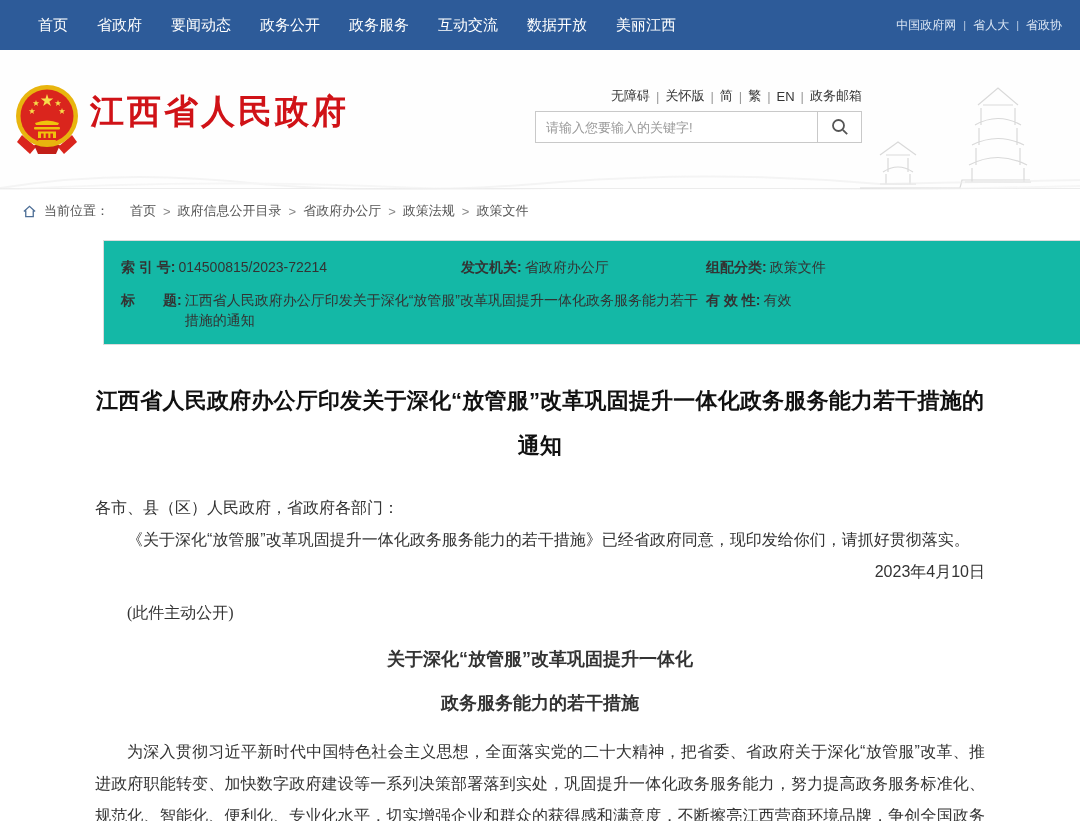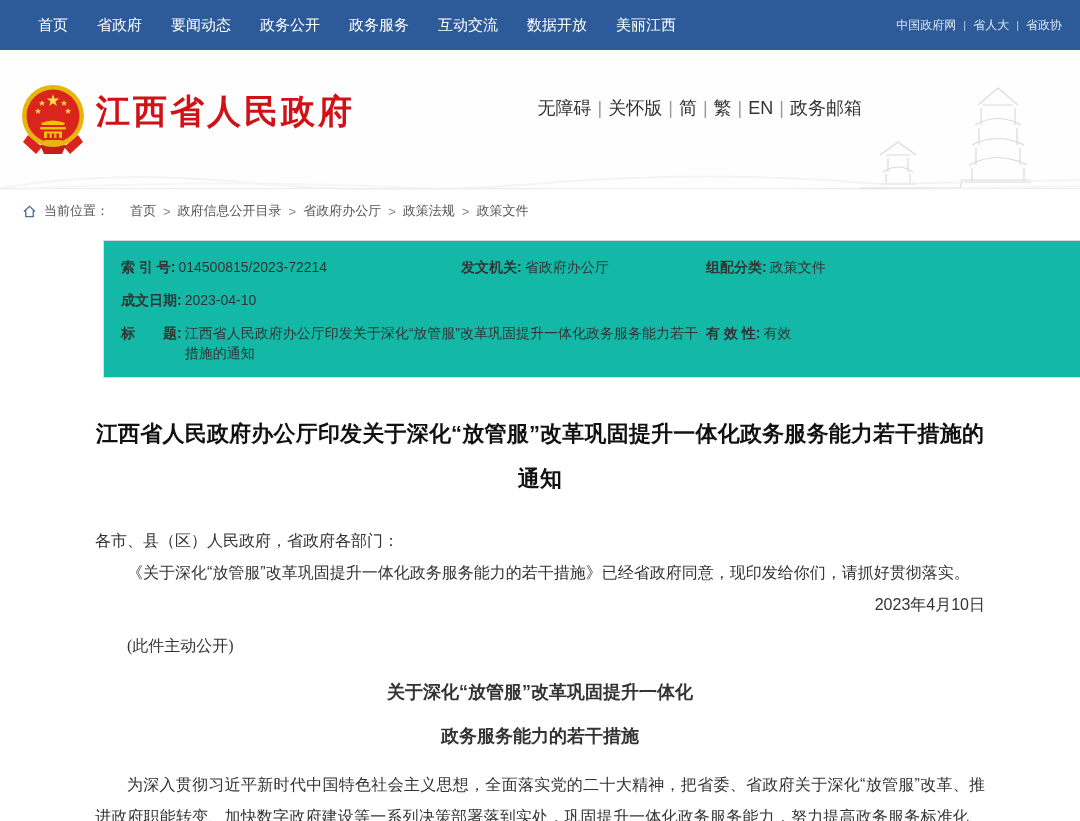--- a/index.html
+++ b/index.html
@@ -10,28 +10,28 @@
   .topnav { height:50px; background:#2d5b99; display:flex; align-items:center;
     justify-content:space-between; padding:0 18px 0 38px; }
   .nav-left { display:flex; align-items:center; gap:29px; }
   .nav-item { color:#ffffff; font-size:15px; text-decoration:none; cursor:pointer; white-space:nowrap; }
   .nav-right { display:flex; align-items:center; gap:7px; color:#dce7f5; font-size:12px; }
   .nav-right a { color:#dce7f5; text-decoration:none; cursor:pointer; }
   .nav-sep { color:#b9cbe4; font-size:11px; }
 
   
   .header { position:relative; height:139px; background:#fefefe; border-bottom:1px solid #ececec; }
-  .logo-link { position:absolute; left:20px; top:33px; display:flex; align-items:flex-start; text-decoration:none; cursor:pointer; }
+  .logo-link { position:absolute; left:14px; top:33px; display:flex; align-items:flex-start; text-decoration:none; cursor:pointer; }
   .emblem { width:66px; height:74px; }
   .title-block { margin-left:10px; padding-top:8px; }
   .site-title { font-size:34px; font-weight:bold; color:#d01217; letter-spacing:3px; line-height:40px; }
   .site-subtitle { margin-top:4px; font-size:13px; font-weight:bold; color:#a3a3a3; letter-spacing:0.4px; }
 
-  .quick-links { position:absolute; top:46px; right:218px; display:flex; align-items:center; gap:6px;
-    font-size:18px; color:#333; }
+  .quick-links { position:absolute; top:37px; right:218px; display:flex; align-items:center; gap:6px;
+    font-size:13px; color:#333; }
   .quick-links a { color:#333; text-decoration:none; cursor:pointer; }
   .ql-sep { color:#999; }
 
   .search-bar { position:absolute; left:535px; top:61px; width:327px; height:32px;
     display:flex; border:1px solid #c9c9c9; background:#fff; }
   .search-input { flex:1; border:none; outline:none; padding:0 10px; font-size:13px; color:#333; background:transparent; }
   .search-input::placeholder { color:#9b9b9b; }
   .search-btn { width:44px; border:none; border-left:1px solid #c9c9c9; background:#fff;
     display:flex; align-items:center; justify-content:center; cursor:pointer; }
 
@@ -145,20 +145,29 @@
     <span class="ql-sep">|</span>
     <a>简</a>
     <span class="ql-sep">|</span>
     <a>繁</a>
     <span class="ql-sep">|</span>
     <a>EN</a>
     <span class="ql-sep">|</span>
     <a>政务邮箱</a>
   </div>
 
+  <div class="search-bar">
+    <input class="search-input" type="text" placeholder="请输入您要输入的关键字!" style="">
+    <button class="search-btn">
+      <svg width="20" height="20" viewBox="0 0 20 20">
+        <circle cx="8.5" cy="8.5" r="5.5" fill="none" stroke="#555" stroke-width="1.8"></circle>
+        <line x1="12.8" y1="12.8" x2="17.2" y2="17.2" stroke="#555" stroke-width="1.8"></line>
+      </svg>
+    </button>
+  </div>
 </div>
 
 <div class="breadcrumb">
   <svg width="15" height="15" viewBox="0 0 16 16">
     <path d="M2 8 L8 2.5 L14 8 M4 7 V13.5 H12 V7" fill="none" stroke="#4d6e96" stroke-width="1.4"></path>
   </svg>
   <span class="bc-label">当前位置：</span>
   <a class="crumb">首页</a>
   <span class="bc-sep">&gt;</span>
   <a class="crumb">政府信息公开目录</a>
@@ -176,24 +185,20 @@
       <span class="lbl">索 引 号:</span>
       <span class="val">014500815/2023-72214</span>
     </div>
     <div class="meta-cell">
       <span class="lbl">发文机关:</span>
       <span class="val">省政府办公厅</span>
     </div>
     <div class="meta-cell">
       <span class="lbl">组配分类:</span>
       <span class="val">政策文件</span>
-    </div>
-    <div class="meta-cell">
-      <span class="lbl">成文日期:</span>
-      <span class="val">2023-04-10</span>
     </div>
     <div class="meta-cell span2">
       <span class="lbl">标　　题:</span>
       <span class="val">江西省人民政府办公厅印发关于深化“放管服”改革巩固提升一体化政务服务能力若干措施的通知</span>
     </div>
     <div class="meta-cell">
       <span class="lbl">有 效 性:</span>
       <span class="val">有效</span>
     </div>
   </div>

